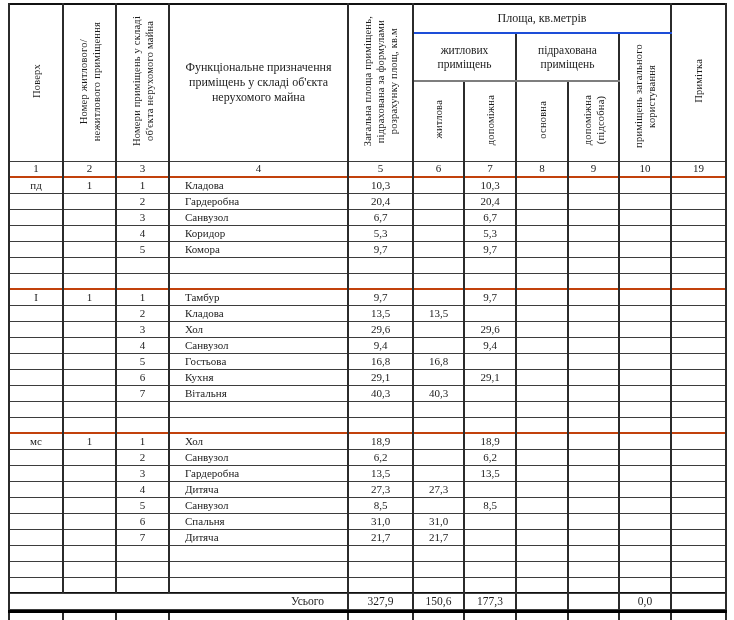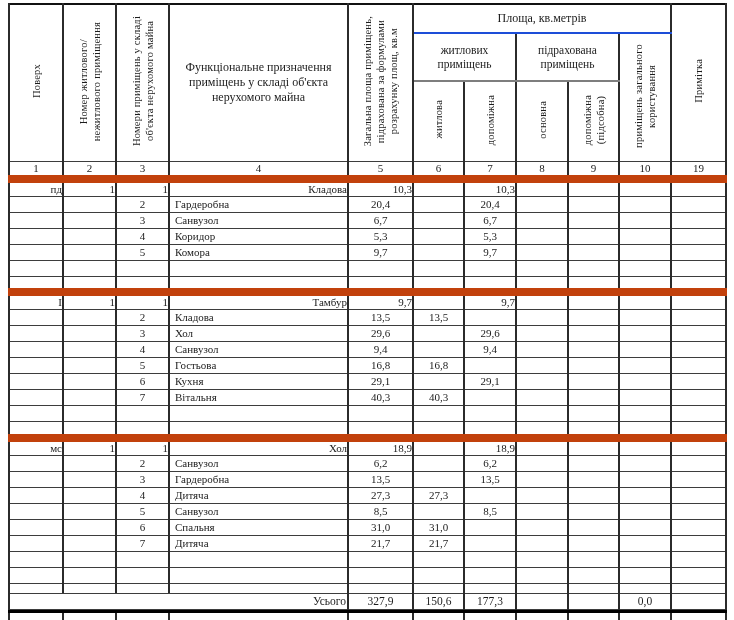--- a/index.html
+++ b/index.html
@@ -35,39 +35,39 @@
   #main-table{top:3px;border:2px solid #111;}
   #totals-table{top:593px;border:1px solid #222;}
   #next-table{top:610px;border:2px solid #111;border-top:3px solid #000;}
 
   tr.hr1{height:29px;}
   tr.hr2{height:48px;}
   tr.hr3{height:80px;}
   tr.num-row{height:16px;}
   tr.num-row td{font-size:11px;}
   tbody tr.data-row{height:16px;}
-  tr.section-start td{border-top:8px solid #c2410c;text-align:right;}
+  tr.section-start td{border-top:2px solid #c2410c;}
 
   th.grp{border-bottom:2px solid #1d4ed8;font-size:12px;}
   th.grp2{border-bottom:2px solid #7e7e7e;font-size:11.5px;line-height:14px;white-space:pre-line;font-family:Liberation Serif, serif;}
   th.hcell{font-size:12px;line-height:15px;white-space:pre-line;}
 
   .rot{
     writing-mode:vertical-rl;
     transform:rotate(180deg);
     white-space:pre-line;
     display:inline-block;
     font-size:10.5px;
     line-height:13px;
     letter-spacing:0.2px;
     max-height:150px;
   }
-  td.name-cell{text-align:left;padding-left:5px;font-size:11px;}
+  td.name-cell{text-align:left;padding-left:15px;font-size:11px;}
   #totals-table td{height:15px;font-size:11.5px;}
-  td.totals-label{text-align:right;padding-right:1px;}
+  td.totals-label{text-align:right;padding-right:23px;}
   #next-table td{height:34px;}
 </style>
 </head>
 <body>
 
 <table id="main-table">
   <colgroup>
     <col style="width:54px">
       <col style="width:53px">
       <col style="width:53px">

